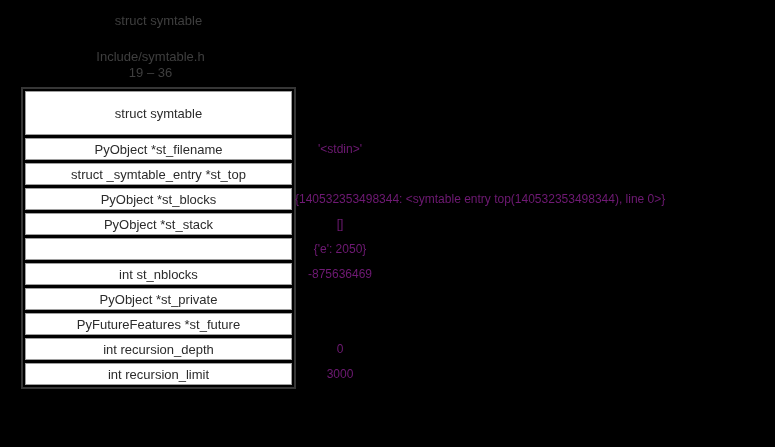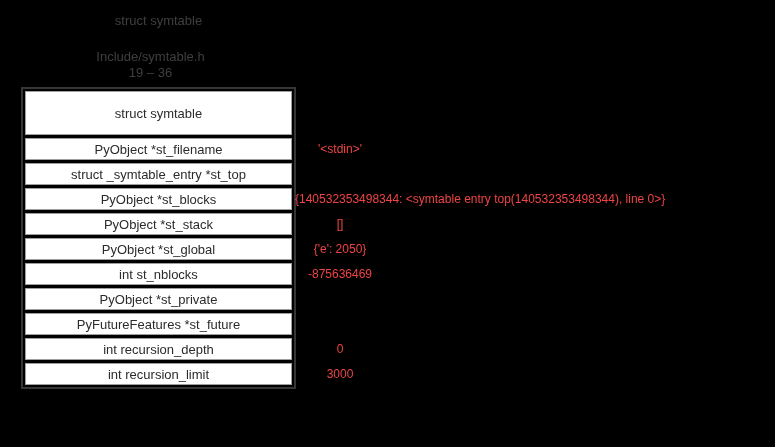--- a/index.html
+++ b/index.html
@@ -63,21 +63,21 @@
   
   .value {
     position: absolute;
     left: calc(100% + 4px);
     top: 0;
     height: 100%;
     width: 90px;
     display: flex;
     align-items: center;
     justify-content: center;
-    color: #ef4444;
+    color: #701a75;
     font-size: 12px;
     white-space: nowrap;
     pointer-events: none;
   }
   .value.long {
     width: auto;
     justify-content: flex-start;
   }
   .value:empty { display: none; }
 </style>
@@ -113,21 +113,20 @@
       <span>PyObject *st_blocks</span>
       <span class="value long">{140532353498344: &lt;symtable entry top(140532353498344), line 0&gt;}</span>
     </div>
 
     <div class="row">
       <span>PyObject *st_stack</span>
       <span class="value">[]</span>
     </div>
 
     <div class="row">
-      <span>PyObject *st_global</span>
       <span class="value">{'e': 2050}</span>
     </div>
 
     <div class="row">
       <span>int st_nblocks</span>
       <span class="value">-875636469</span>
     </div>
 
     <div class="row">
       <span>PyObject *st_private</span>

